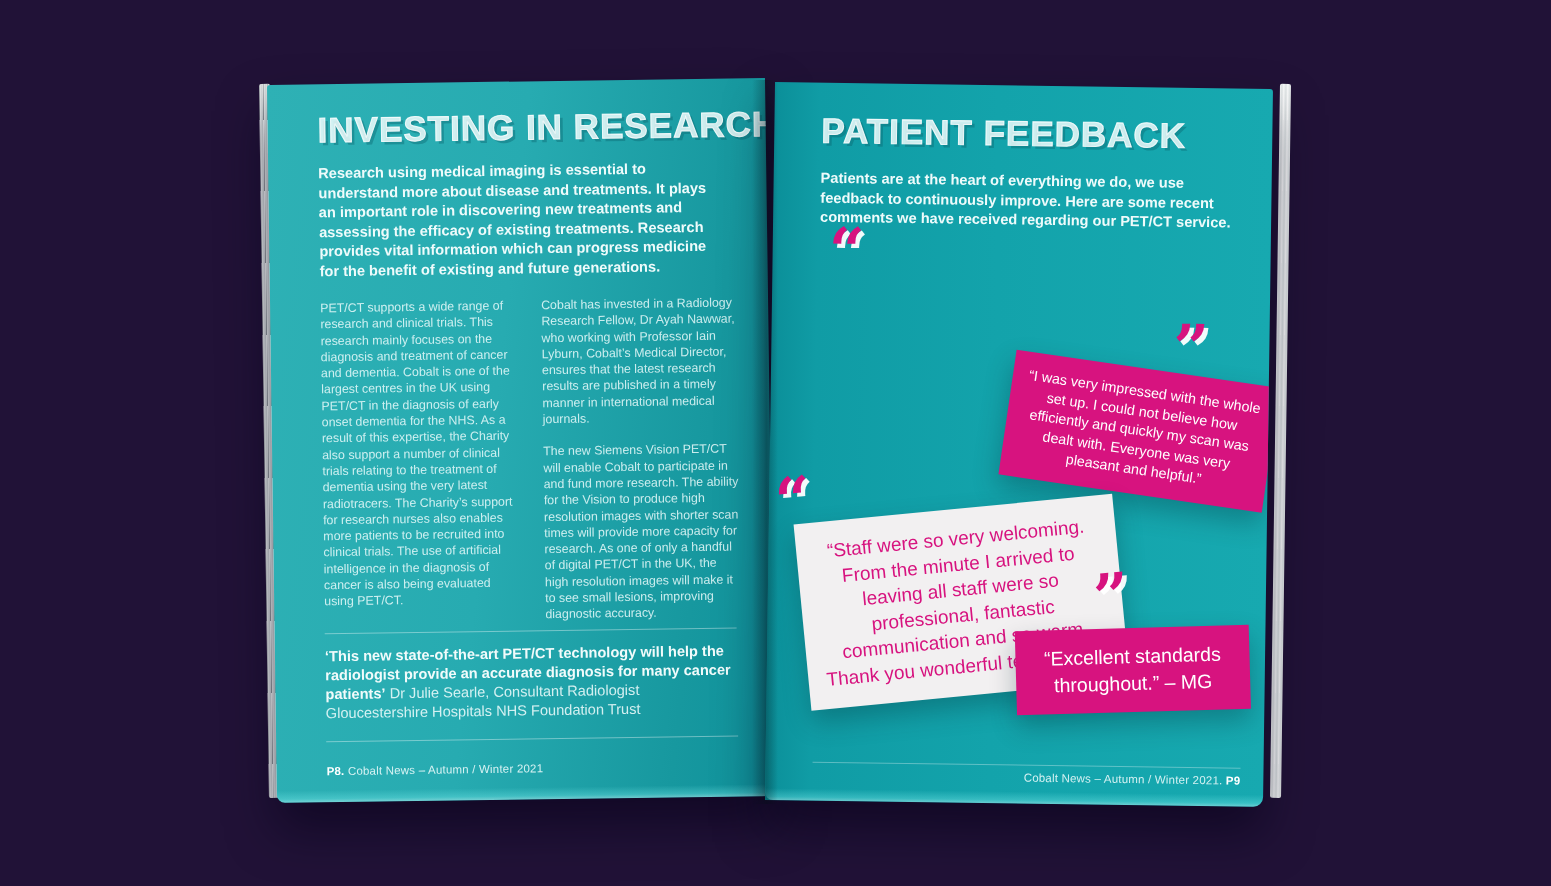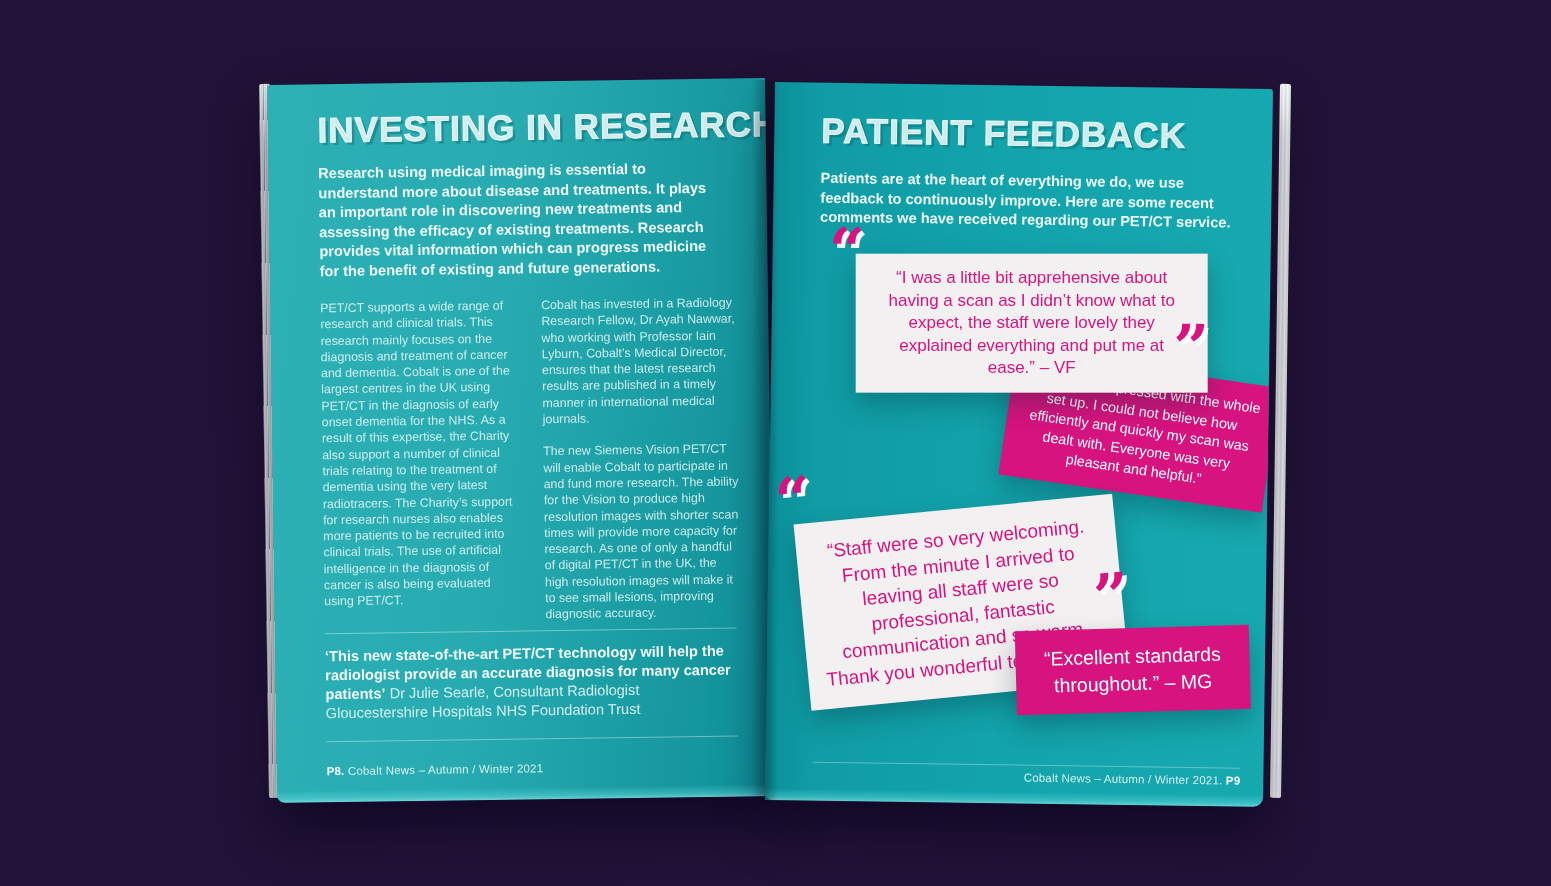--- a/index.html
+++ b/index.html
@@ -148,23 +148,20 @@
       <span class="pg">P8.</span><span> Cobalt News – Autumn / Winter 2021</span>
     </div>
   </div>
 
   <div class="page right">
     <div class="display-title rp-title">PATIENT FEEDBACK</div>
 
     <div class="intro rp-intro">Patients are at the heart of everything we do, we use feedback to continuously improve. Here are some recent comments we have received regarding our PET/CT service.</div>
 
     <div class="qmark q1-open">“</div>
-    <div class="card white card1">
-      <span>“I was a little bit apprehensive about having a scan as I didn’t know what to expect, the staff were lovely they explained everything and put me at ease.” – VF</span>
-    </div>
     <div class="qmark q1-close">”</div>
 
     <div class="card pink card2">
       <span>“I was very impressed with the whole set up. I could not believe how efficiently and quickly my scan was dealt with. Everyone was very pleasant and helpful.”</span>
     </div>
 
     <div class="qmark q3-open">“</div>
     <div class="card white card3">
       <span>“Staff were so very welcoming. From the minute I arrived to leaving all staff were so professional, fantastic communication and so warm. Thank you wonderful team.” – CC</span>
     </div>

